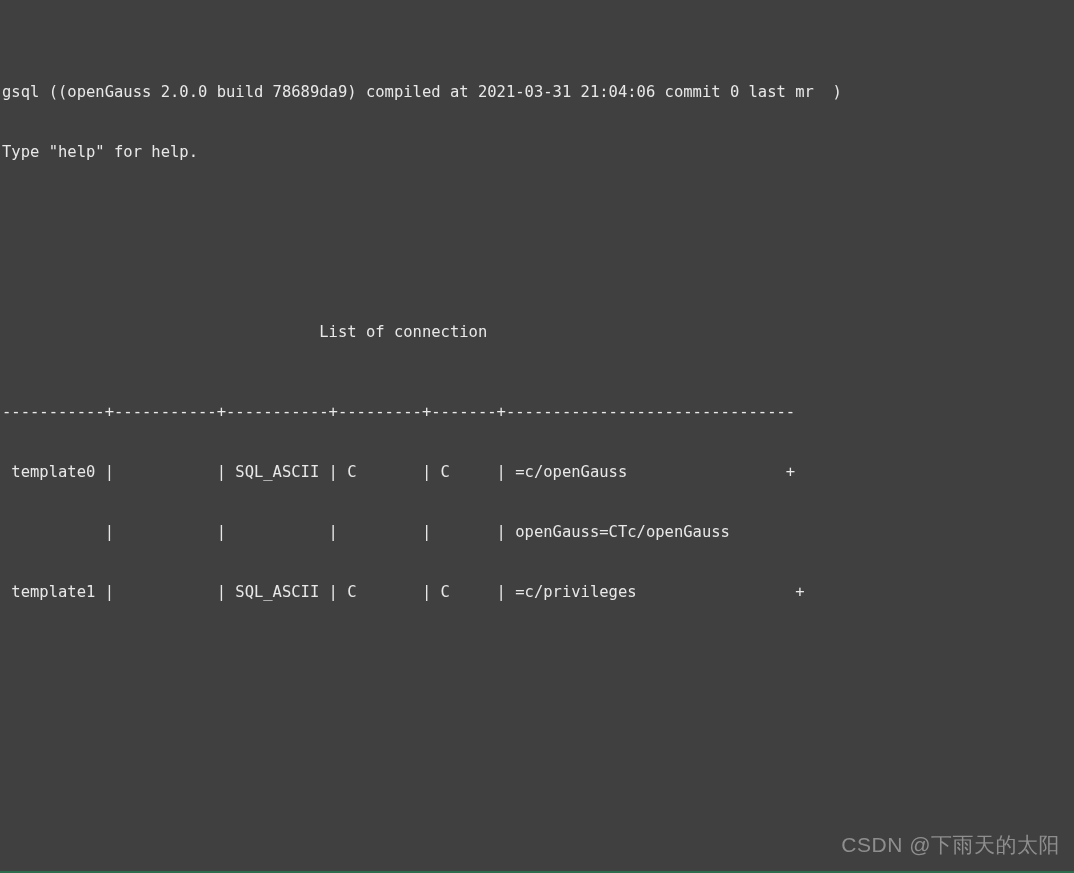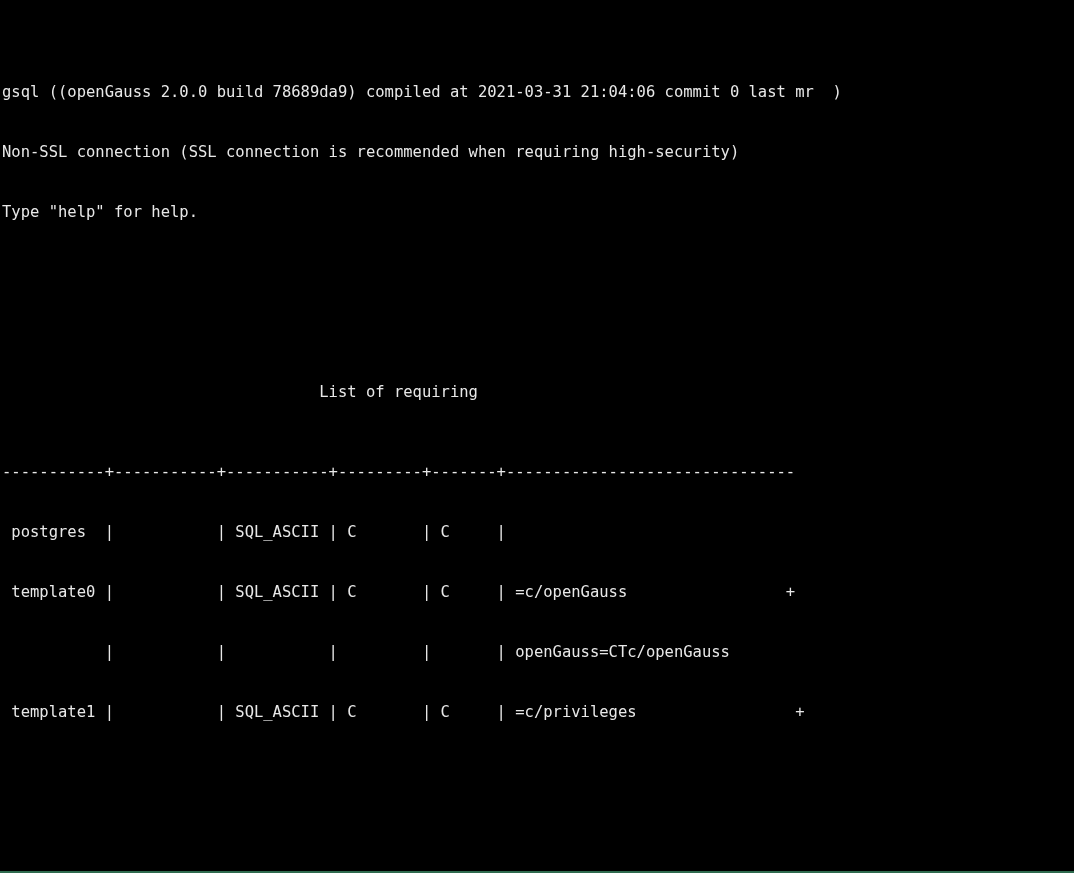--- a/index.html
+++ b/index.html
@@ -5,21 +5,21 @@
 <style>
   html, body {
     margin: 0;
     padding: 0;
     background: #1c1c1c;
   }
   #terminal {
     position: relative;
     width: 1074px;
     height: 873px;
-    background: #000000;
+    background: #404040;
     box-sizing: border-box;
     border-bottom: 2px solid #2f6b4f;
     overflow: hidden;
     font-family: "DejaVu Sans Mono", "Liberation Mono", monospace;
     font-size: 15.5px;
     line-height: 20px;
     letter-spacing: 0px;
     color: #e8e8e8;
     -webkit-font-smoothing: antialiased;
   }
@@ -47,30 +47,28 @@
 </style>
 </head>
 <body>
 
 <div id="terminal">
 
   <div id="screen">
 
     
     <div class="line">gsql ((openGauss 2.0.0 build 78689da9) compiled at 2021-03-31 21:04:06 commit 0 last mr  )</div>
-    <div class="line">Non-SSL connection (SSL connection is recommended when requiring high-security)</div>
     <div class="line">Type "help" for help.</div>
     <div class="line">&nbsp;</div>
 
     
 
-    <div class="line"><span>                                  </span><span>List of requiring</span></div>
+    <div class="line"><span>                                  </span><span>List of connection</span></div>
 
     <div class="line">-----------+-----------+-----------+---------+-------+-------------------------------</div>
-    <div class="line"> postgres  |           | SQL_ASCII | C       | C     |</div>
     <div class="line"> template0 |           | SQL_ASCII | C       | C     | =c/openGauss                 +</div>
     <div class="line">           |           |           |         |       | openGauss=CTc/openGauss</div>
     <div class="line"> template1 |           | SQL_ASCII | C       | C     | =c/privileges                 +</div>
     
     
     
     
     
     
 
@@ -112,14 +110,15 @@
     
     
     
     
 
     
     
 
   </div>
 
+  <div id="watermark">CSDN @下雨天的太阳</div>
 
 </div>
 
 </body></html>

